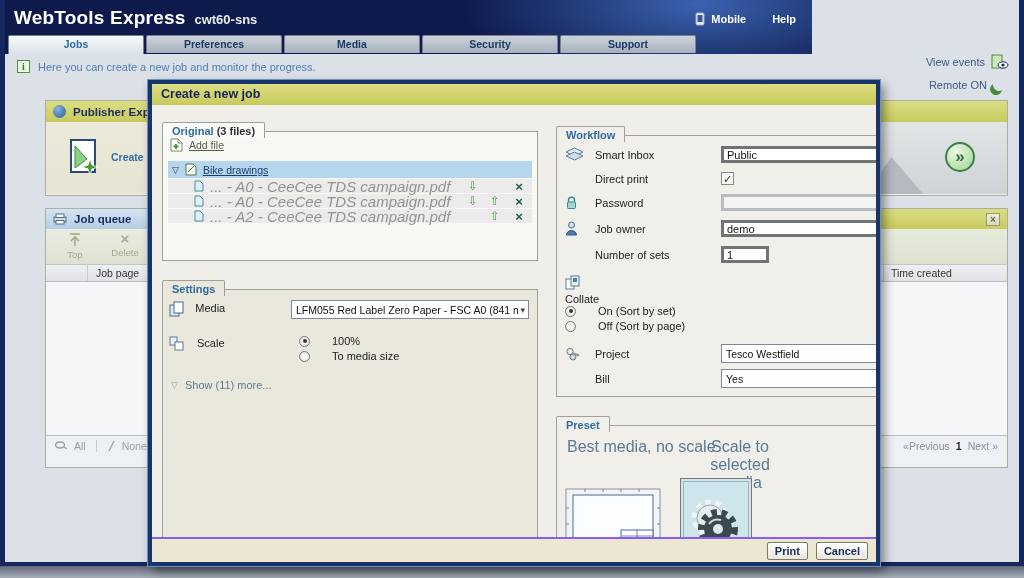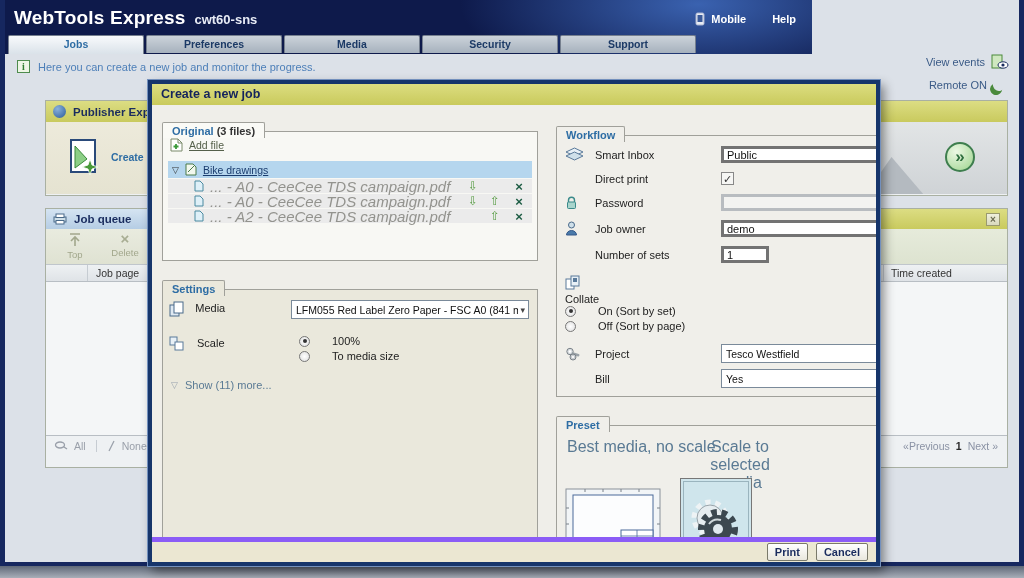--- a/index.html
+++ b/index.html
@@ -138,21 +138,21 @@
   .tab-pr { background:#f0efea; }
   .box-pr { background:#f0efea; height:155px; padding:10px 6px 0 8px; position:relative; }
   .pr-lbl { position:absolute; font-size:16px; color:#5a7a94; }
   .pr-lbl.l1 { left:10px; top:12px; }
   .pr-lbl.l2 { left:135px; top:12px; width:96px; text-align:center; }
   .thumb1 { position:absolute; left:8px; top:62px; cursor:pointer; }
   .thumb2 { position:absolute; left:123px; top:52px; width:72px; height:96px; border:1px solid #777;
     background:#cfe5ec; padding:2px; cursor:pointer; }
   .thumb2 .inner { width:100%; height:100%; border:1px solid #9ab4be; display:flex; align-items:center; justify-content:center; }
   
-  .modal-foot { height:25px; background:#ebe7d2; border-top:5px solid #8b5cf6; display:flex; align-items:center;
+  .modal-foot { height:25px; background:#ebe7d2; border-top:2px solid #8b5cf6; display:flex; align-items:center;
     justify-content:flex-end; gap:8px; padding-right:8px;padding-left:8px; }
   .btn { height:18px; padding:0 7px; background:linear-gradient(#fff,#e9e7dd); border:1px solid #7a7a6a;
     border-radius:2px; font-size:11px; font-weight:bold; color:#1a2c5e; cursor:pointer;
     font-family:"Liberation Sans","DejaVu Sans",sans-serif; }
 </style>
 </head>
 <body>
 
 <div class="frame">
 

